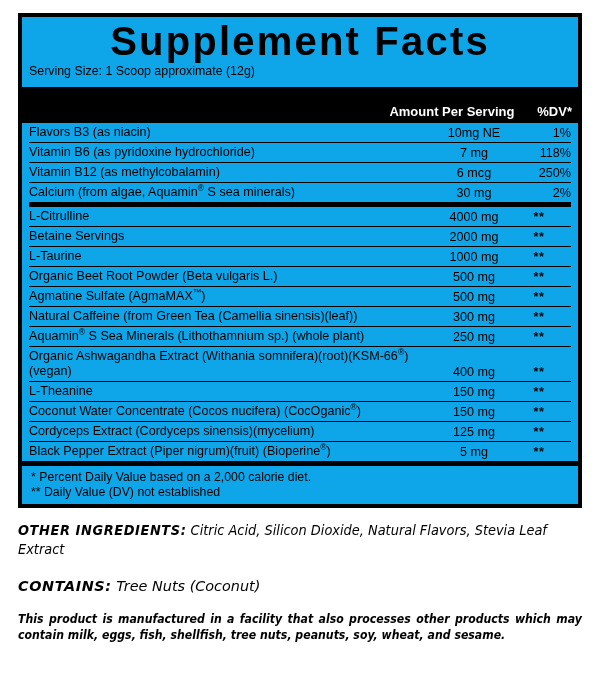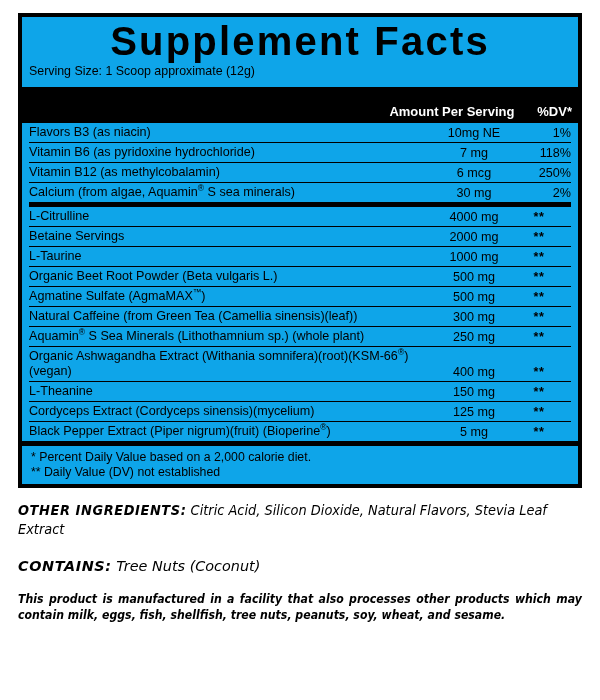--- a/index.html
+++ b/index.html
@@ -249,20 +249,25 @@
             <td class="c-name">Organic Ashwagandha Extract (Withania somnifera)(root)(KSM-66<sup>®</sup>) (vegan)</td>
             <td class="c-amt">400 mg</td>
             <td class="c-dv stars">**</td>
           </tr>
           <tr>
             <td class="c-name">L-Theanine</td>
             <td class="c-amt">150 mg</td>
             <td class="c-dv stars">**</td>
           </tr>
           <tr>
+            <td class="c-name">Coconut Water Concentrate (Cocos nucifera) (CocOganic<sup>®</sup>)</td>
+            <td class="c-amt">150 mg</td>
+            <td class="c-dv stars">**</td>
+          </tr>
+          <tr>
             <td class="c-name">Cordyceps Extract (Cordyceps sinensis)(mycelium)</td>
             <td class="c-amt">125 mg</td>
             <td class="c-dv stars">**</td>
           </tr>
           <tr>
             <td class="c-name">Black Pepper Extract (Piper nigrum)(fruit) (Bioperine<sup>®</sup>)</td>
             <td class="c-amt">5 mg</td>
             <td class="c-dv stars">**</td>
           </tr>
         </tbody>

